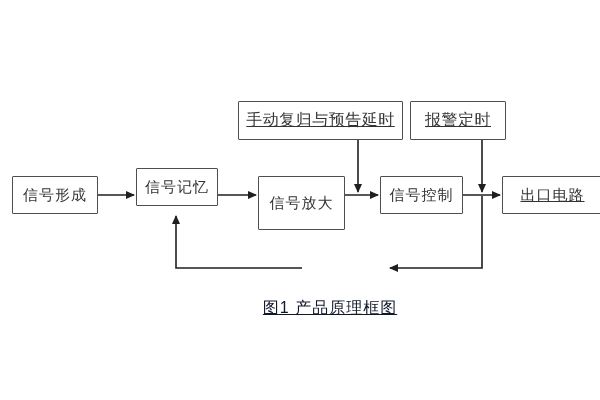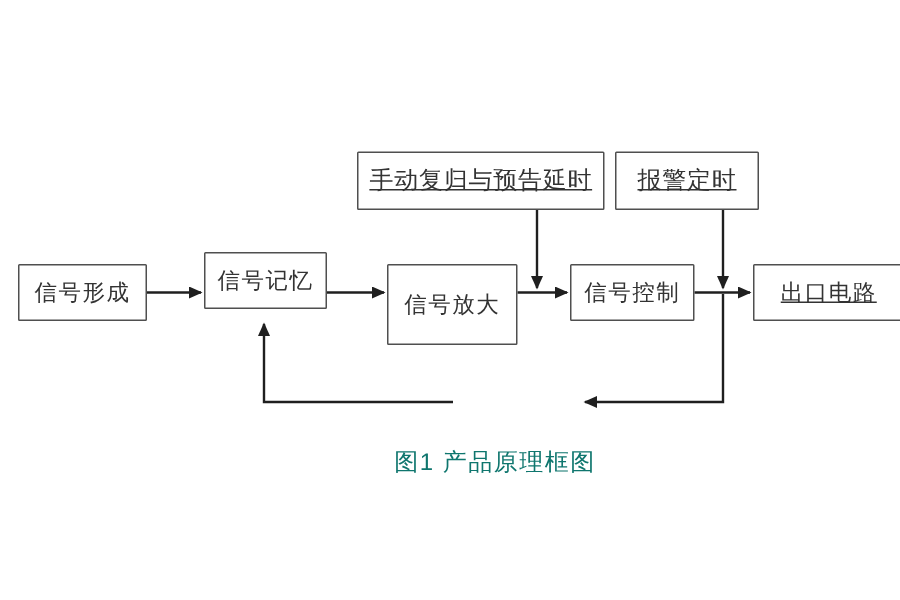--- a/index.html
+++ b/index.html
@@ -51,24 +51,25 @@
   #box-manual-reset-delay   { left: 238px; top: 101px; width: 165px; height: 39px; }
   #box-alarm-timing         { left: 410px; top: 101px; width: 96px;  height: 39px; }
   
   #box-signal-control       { left: 302px; top: 250px; width: 85px;  height: 38px; }
   .caption {
     position: absolute;
     left: 230px;
     top: 298px;
     width: 200px;
     text-align: center;
-    color: #0f766e;
+    color: #0f172a;
     font-size: 16px;
     letter-spacing: 1px;
     white-space: nowrap;
+    text-decoration: underline;
   }
 </style>
 </head>
 <body>
 
 <div id="canvas">
 
   <svg id="wires" viewBox="0 0 600 400" xmlns="http://www.w3.org/2000/svg">
     <defs>
       <marker id="arrow" markerWidth="12" markerHeight="10" refX="8" refY="4" orient="auto" markerUnits="userSpaceOnUse">

